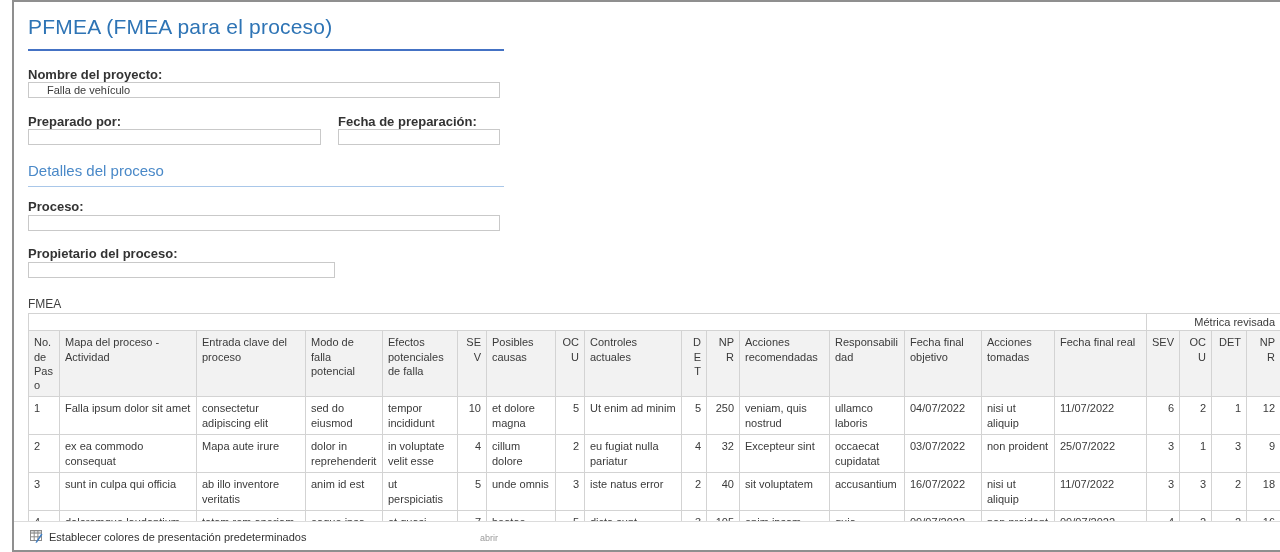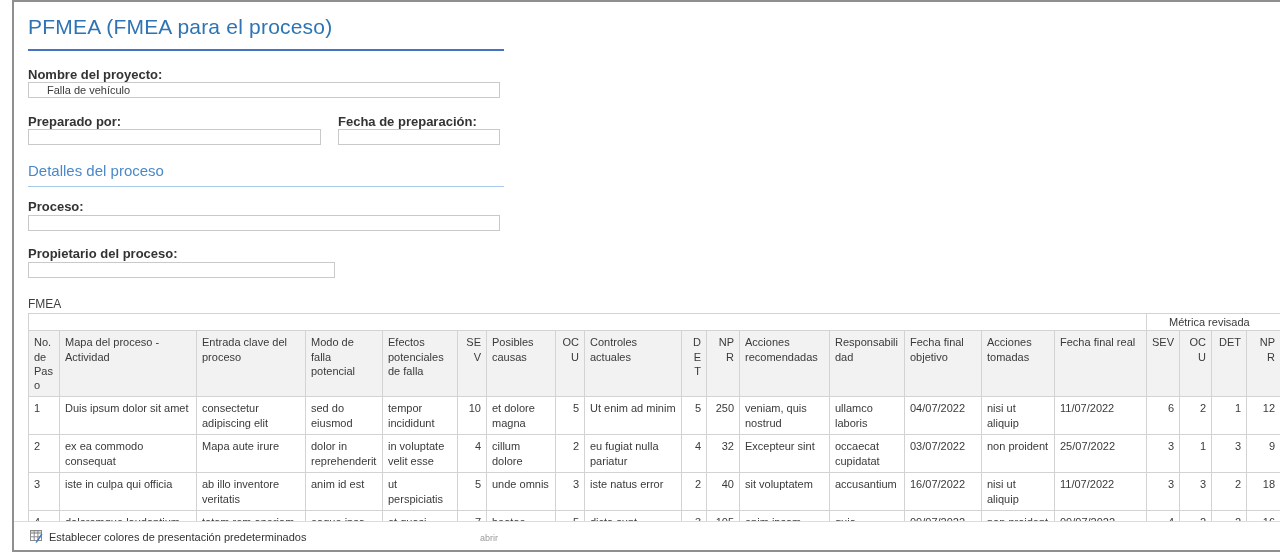--- a/index.html
+++ b/index.html
@@ -40,21 +40,21 @@
   }
   table.fmea td{
     border:1px solid #d3d3d3;
     vertical-align:top;
     padding:4px 5px;
     word-wrap:break-word;
     overflow-wrap:anywhere;
     line-height:1.3;
     background:#fff;
   }
-  tr.strip-row td{height:9px;padding:1px 22px;text-align:left;}
+  tr.strip-row td{height:9px;padding:1px 5px;text-align:right;}
   tr.header-row td{background:#f2f2f2;height:31px;}
   tr.data-row td{height:29px;}
   td.num{text-align:right;}
   td[data-color="red"]{background:#f5aeae;}
   td[data-color="yellow"]{background:#faf0be;}
   td[data-color="green"]{background:#b7d9b3;}
   .bottom-bar{
     left:0;top:519px;width:1276px;height:29px;
     border-top:1px solid #dcdcdc;background:#fff;
   }
@@ -143,21 +143,21 @@
         <td>Acciones tomadas</td>
         <td>Fecha final real</td>
         <td class="num">SEV</td>
         <td class="num">OCU</td>
         <td class="num">DET</td>
         <td class="num">NPR</td>
       </tr>
 
       <tr class="data-row">
         <td>1</td>
-        <td>Duis ipsum dolor sit amet</td>
+        <td>Falla ipsum dolor sit amet</td>
         <td>consectetur adipiscing elit</td>
         <td>sed do eiusmod</td>
         <td>tempor incididunt</td>
         <td class="num" data-color="red">10</td>
         <td>et dolore magna</td>
         <td class="num">5</td>
         <td>Ut enim ad minim</td>
         <td class="num">5</td>
         <td class="num" data-color="red">250</td>
         <td>veniam, quis nostrud</td>
@@ -189,21 +189,21 @@
         <td>non proident</td>
         <td>25/07/2022</td>
         <td class="num" data-color="green">3</td>
         <td class="num">1</td>
         <td class="num">3</td>
         <td class="num" data-color="green">9</td>
       </tr>
 
       <tr class="data-row">
         <td>3</td>
-        <td>iste in culpa qui officia</td>
+        <td>sunt in culpa qui officia</td>
         <td>ab illo inventore veritatis</td>
         <td>anim id est</td>
         <td>ut perspiciatis</td>
         <td class="num" data-color="yellow">5</td>
         <td>unde omnis</td>
         <td class="num">3</td>
         <td>iste natus error</td>
         <td class="num">2</td>
         <td class="num" data-color="green">40</td>
         <td>sit voluptatem</td>

